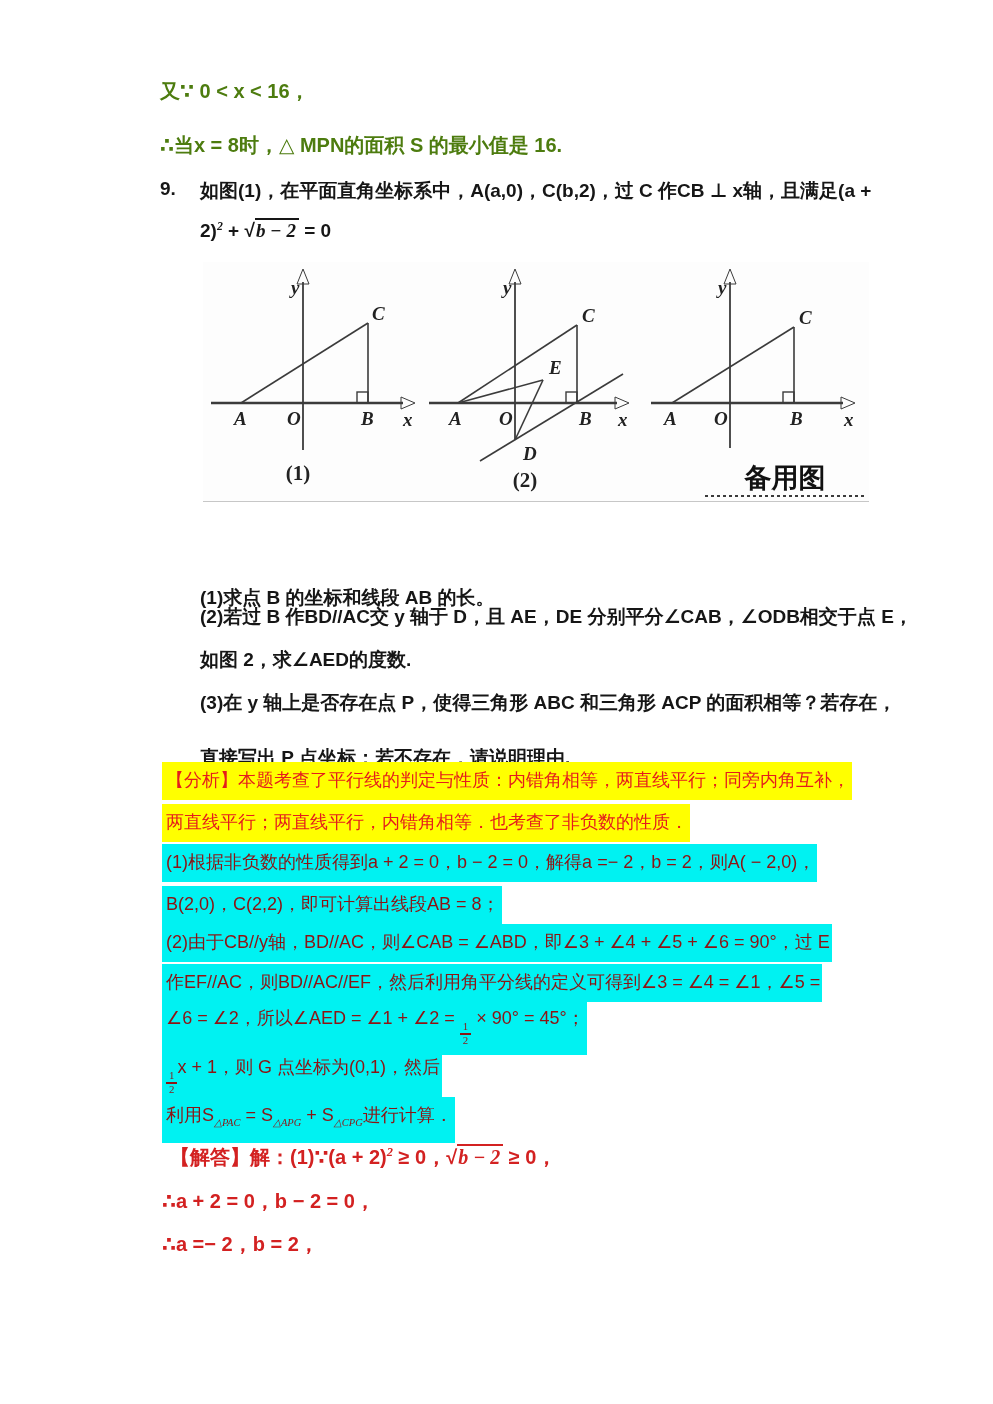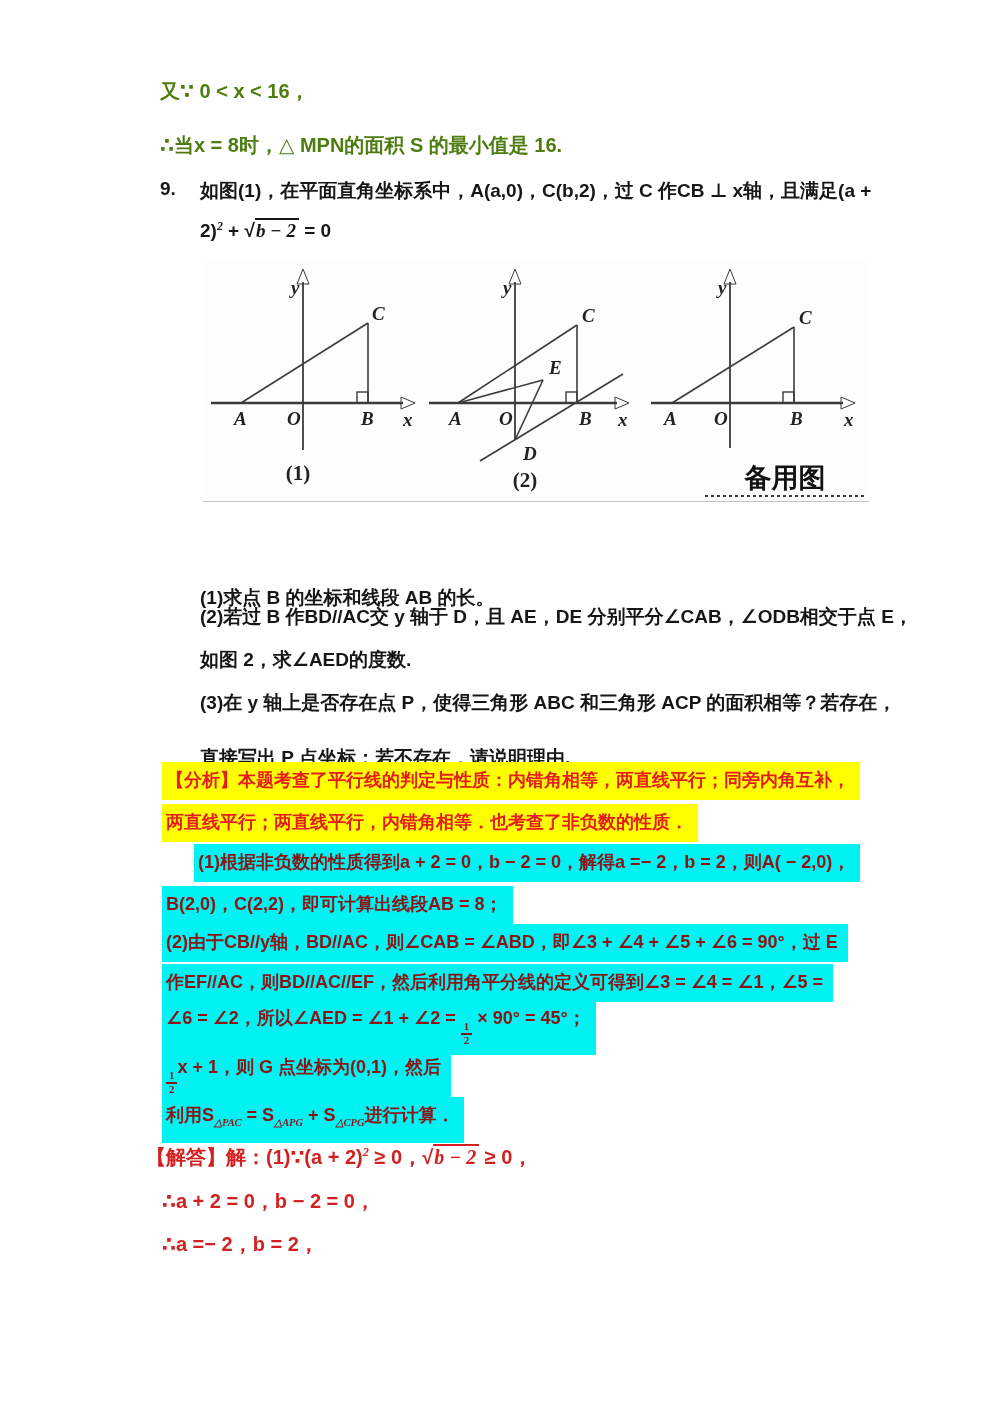--- a/index.html
+++ b/index.html
@@ -2,22 +2,22 @@
 <html><head>
 <meta charset="utf-8">
 <style>
   * { margin:0; padding:0; box-sizing:border-box; }
   html,body { width:993px; height:1404px; background:#ffffff; position:relative;
     font-family:"Liberation Sans","DejaVu Sans",sans-serif; }
   .abs { position:absolute; }
   .redline { color:#4d7c0f; font-weight:700; font-size:20px; white-space:nowrap; }
   .blackline { color:#161616; font-weight:700; font-size:19px; white-space:nowrap; }
   .qline { color:#161616; font-weight:700; font-size:19px; white-space:nowrap; }
-  .hlrow { white-space:nowrap; font-weight:700; font-size:18px; line-height:24px;
-           padding:6px 10px 8px 4px; }
+  .hlrow { white-space:nowrap; font-weight:400; font-size:18px; line-height:24px;
+           padding:6px 2px 8px 4px; }
   .hl-yellow { background:#ffff00; color:#e51c1c; }
   .hl-cyan { background:#00f2f2; color:#8d1414; }
   .solline { color:#d32121; font-weight:700; font-size:20px; white-space:nowrap; }
   sup { font-size:0.62em; vertical-align:super; font-style:italic; font-family:"Liberation Serif",serif; }
   sub.tri { font-size:0.58em; vertical-align:sub; font-style:italic; font-family:"Liberation Serif",serif; }
   .radsign { font-style:normal; }
   .radicand { border-top:2px solid currentColor; padding:0 3px 0 1px;
               font-style:italic; font-family:"Liberation Serif",serif; }
   .frac { display:inline-flex; flex-direction:column; text-align:center;
           vertical-align:-0.55em; font-size:0.60em; line-height:1.1;
@@ -107,37 +107,37 @@
 
 <div class="abs qline" style="left:200px; top:585px;">(1)求点 B 的坐标和线段 AB 的长。</div>
 <div class="abs qline" style="left:200px; top:604px;">(2)若过 B 作BD//AC交 y 轴于 D，且 AE，DE 分别平分∠CAB，∠ODB相交于点 E，</div>
 <div class="abs qline" style="left:200px; top:647px;">如图 2，求∠AED的度数.</div>
 <div class="abs qline" style="left:200px; top:690px;">(3)在 y 轴上是否存在点 P，使得三角形 ABC 和三角形 ACP 的面积相等？若存在，</div>
 <div class="abs qline" style="left:200px; top:733px;margin-top:12px;">直接写出 P 点坐标；若不存在，请说明理由.</div>
 
 <div class="abs hlrow hl-yellow" style="left:162px; top:762px;">【分析】本题考查了平行线的判定与性质：内错角相等，两直线平行；同旁内角互补，</div>
 <div class="abs hlrow hl-yellow" style="left:162px; top:804px;">两直线平行；两直线平行，内错角相等．也考查了非负数的性质．</div>
 
-<div class="abs hlrow hl-cyan" style="left:162px; top:844px;margin-left:32px;">(1)根据非负数的性质得到a + 2 = 0，b − 2 = 0，解得a =− 2，b = 2，则A( − 2,0)，</div>
+<div class="abs hlrow hl-cyan" style="left:162px; top:844px;">(1)根据非负数的性质得到a + 2 = 0，b − 2 = 0，解得a =− 2，b = 2，则A( − 2,0)，</div>
 <div class="abs hlrow hl-cyan" style="left:162px; top:886px;">B(2,0)，C(2,2)，即可计算出线段AB = 8；</div>
 <div class="abs hlrow hl-cyan" style="left:162px; top:924px;">(2)由于CB//y轴，BD//AC，则∠CAB = ∠ABD，即∠3 + ∠4 + ∠5 + ∠6 = 90°，过 E</div>
 <div class="abs hlrow hl-cyan" style="left:162px; top:964px;">作EF//AC，则BD//AC//EF，然后利用角平分线的定义可得到∠3 = ∠4 = ∠1，∠5 =</div>
 <div class="abs hlrow hl-cyan" style="left:162px; top:1000px;">
   <span>∠6 = ∠2，所以∠AED = ∠1 + ∠2 = </span><span class="frac">
       <span class="num">1</span>
       <span class="den">2</span>
     </span><span> × 90° = 45°；</span>
 </div>
 <div class="abs hlrow hl-cyan" style="left:162px; top:1049px;">
   <span class="frac">
       <span class="num">1</span>
       <span class="den">2</span>
     </span><span>x + 1，则 G 点坐标为(0,1)，然后</span>
 </div>
 <div class="abs hlrow hl-cyan" style="left:162px; top:1097px;">
   <span>利用S</span><sub class="tri">△PAC</sub><span> = S</span><sub class="tri">△APG</sub><span> + S</span><sub class="tri">△CPG</sub><span>进行计算．</span>
 </div>
 
-<div class="abs solline" style="left:146px; top:1144px;">
+<div class="abs solline" style="left:170px; top:1144px;">
   <span>【解答】解：(1)∵(a + 2)</span><sup>2</sup><span> ≥ 0，</span><span class="radsign">√</span><span class="radicand">b − 2</span><span> ≥ 0，</span>
 </div>
 <div class="abs solline" style="left:162px; top:1188px;">∴a + 2 = 0，b − 2 = 0，</div>
 <div class="abs solline" style="left:162px; top:1231px;">∴a =− 2，b = 2，</div>
 
 </body></html>

